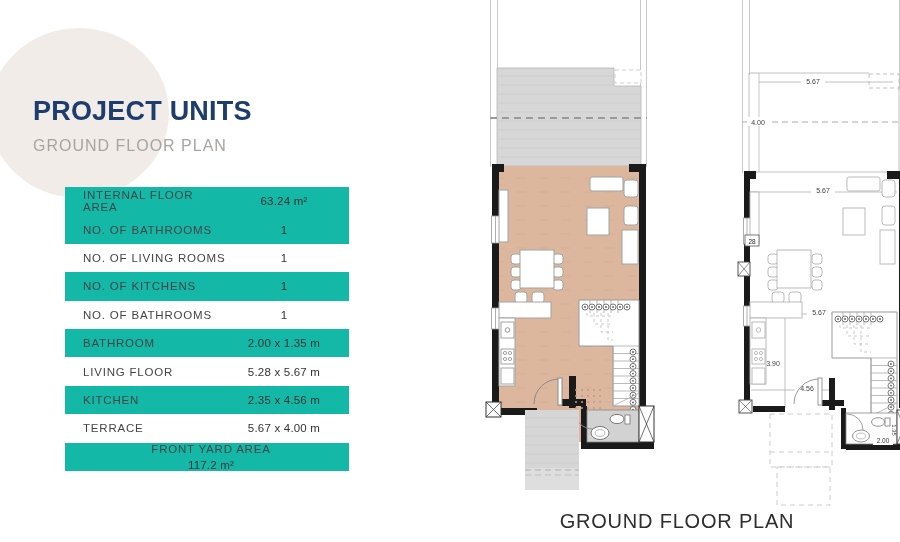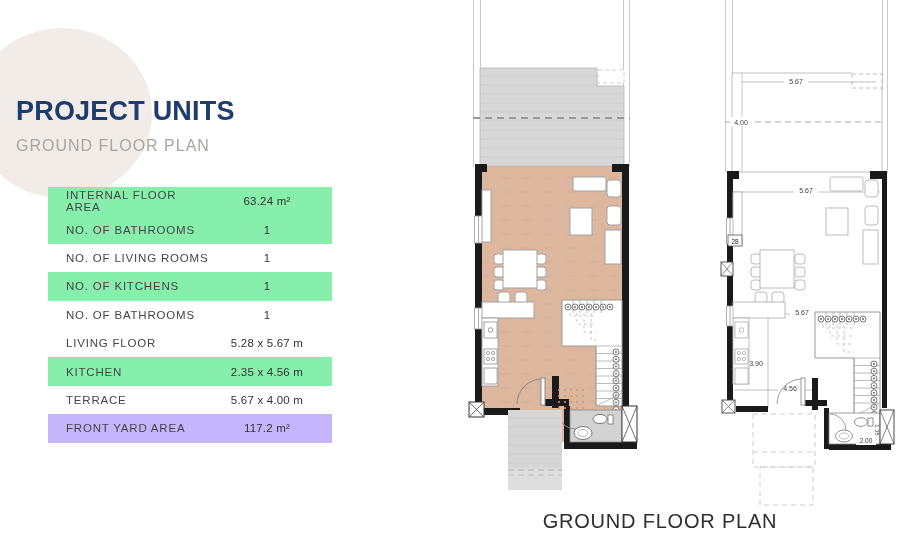--- a/index.html
+++ b/index.html
@@ -3,21 +3,21 @@
 <meta charset="utf-8">
 <style>
   * { margin:0; padding:0; box-sizing:border-box; }
   html,body { width:900px; height:542px; }
   body {
     font-family:"Liberation Sans", sans-serif;
     background:#ffffff;
     position:relative;
     overflow:hidden;
   }
-  .page { position:relative; width:720px; height:542px; background:#fff; }
+  .page { position:relative; width:720px; height:542px; background:#fff;margin-left:17px; }
 
   .backdrop-ellipse {
     position:absolute; left:-28px; top:28px; width:180px; height:170px;
     background:#f1ece8; border-radius:50%; z-index:0;
   }
 
   .header { position:absolute; left:16px; top:96px; z-index:2; }
   .page-title {
     font-size:27px; font-weight:bold; color:#1d3d6e; letter-spacing:0.2px;
   }
@@ -25,22 +25,22 @@
     margin-top:10px; font-size:16px; color:#a7a4a1; letter-spacing:1px;
   }
 
   .spec-table {
     position:absolute; left:48px; top:187px; width:284px; z-index:2;
     font-size:11.5px; color:#3e3e3e;
   }
   .spec-row {
     display:flex; align-items:center; height:28.4px; padding:0 10px 0 18px;
   }
-  .spec-row.beige { background:#86efac;align-items:center; }
-  .spec-row.gray  { background:#c4b5fd; }
+  .spec-row.beige { background:#14b8a6;align-items:center; }
+  .spec-row.gray  { background:#14b8a6;flex-direction:column; }
   .spec-label { flex:1; letter-spacing:0.8px; color:#454545; }
   .spec-value { width:110px; text-align:center; color:#333; letter-spacing:0.2px; }
 
   .plan { position:absolute; top:0; z-index:1; }
   #plan-left  { left:462px; }
   #plan-right { left:718px; }
 
   .plan-caption {
     position:absolute; left:540px; top:510px; width:240px; z-index:2;
     text-align:center; font-size:20px; color:#2e2e2e; letter-spacing:0.8px;
@@ -72,20 +72,24 @@
       <span class="spec-label">NO. OF LIVING ROOMS</span>
       <span class="spec-value">1</span>
     </div>
       <div class="spec-row beige">
       <span class="spec-label">NO. OF KITCHENS</span>
       <span class="spec-value">1</span>
     </div>
       <div class="spec-row white">
       <span class="spec-label">NO. OF BATHROOMS</span>
       <span class="spec-value">1</span>
+    </div>
+      <div class="spec-row beige">
+      <span class="spec-label">BATHROOM</span>
+      <span class="spec-value">2.00 x 1.35 m</span>
     </div>
       <div class="spec-row white">
       <span class="spec-label">LIVING FLOOR</span>
       <span class="spec-value">5.28 x 5.67 m</span>
     </div>
       <div class="spec-row beige">
       <span class="spec-label">KITCHEN</span>
       <span class="spec-value">2.35 x 4.56 m</span>
     </div>
       <div class="spec-row white">

